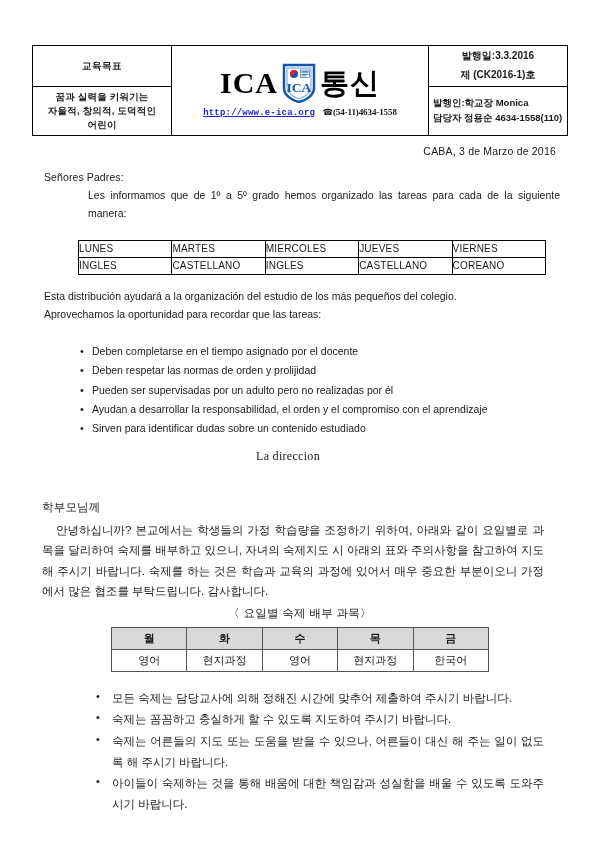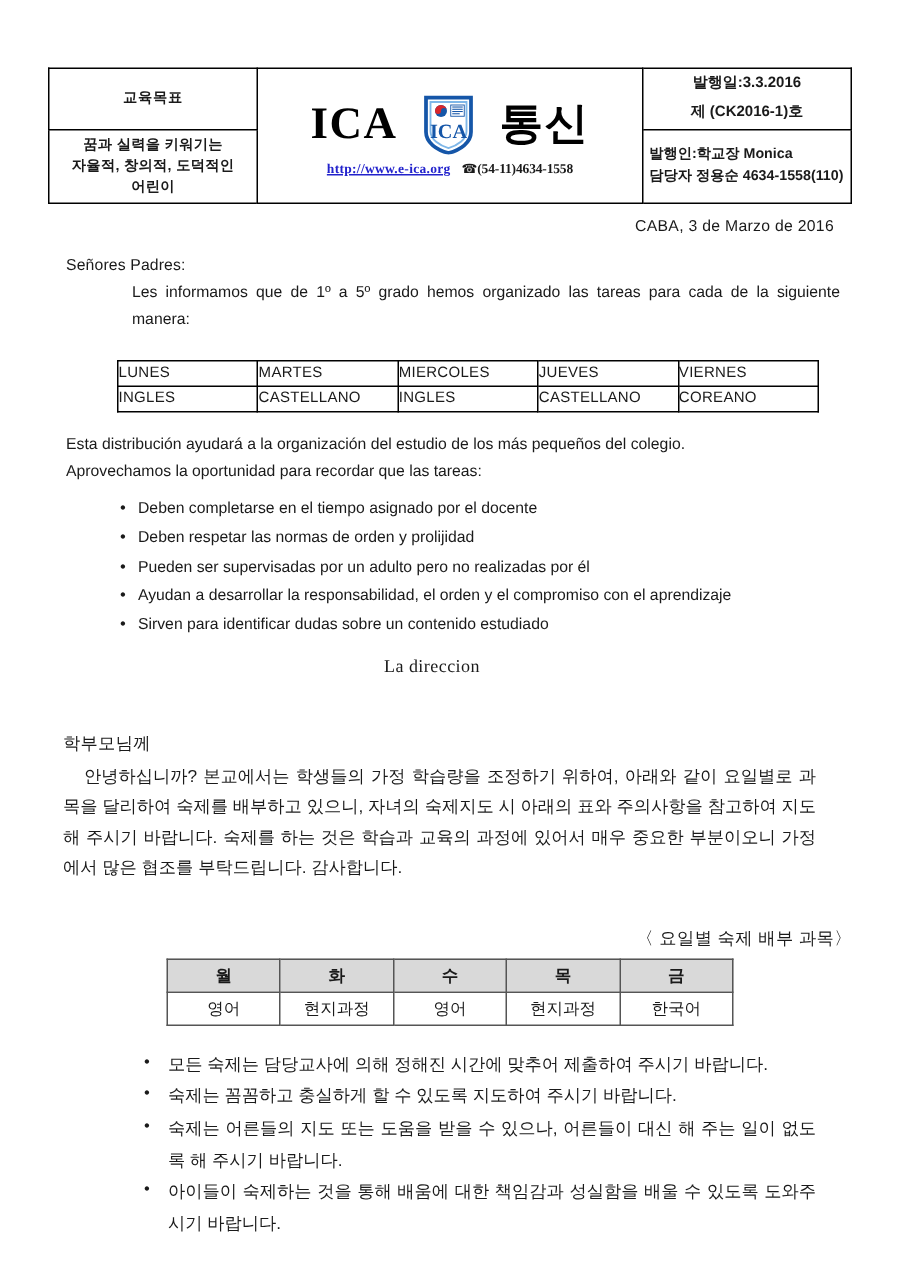--- a/index.html
+++ b/index.html
@@ -51,21 +51,21 @@
     letter-spacing: .2px;
   }
   .mh-center {
     text-align: center;
     padding: 2px 0 3px 0;
   }
   .mh-logo-row {
     display: flex;
     align-items: center;
     justify-content: center;
-    gap: 17px;
+    gap: 4px;
     height: 48px;
   }
   .wordmark-latin {
     font-family: "Liberation Serif", "DejaVu Serif", serif;
     font-size: 30px;
     font-weight: bold;
     letter-spacing: 1px;
     color: #000;
     line-height: 1;
   }
@@ -82,20 +82,21 @@
     font-family: "Liberation Serif", "DejaVu Serif", serif;
     font-size: 9px;
     font-weight: bold;
     padding-bottom: 3px;
     white-space: nowrap;
   }
   .mh-url {
     color: #2222cc;
     text-decoration: underline;
     letter-spacing: .2px;
+    font-family: Liberation Mono, monospace;
   }
   .mh-phone { margin-left: 5px; letter-spacing: -.1px; }
   .phone-glyph { font-family: "DejaVu Sans", sans-serif; font-size: 8.5px; }
 
   .mh-issue {
     text-align: center;
     font-size: 10px;
     font-weight: bold;
     line-height: 1.45;
     padding: 3px 1px 4px 1px;
@@ -143,21 +144,21 @@
     padding: 2.5px 0;
     letter-spacing: .2px;
   }
 
   .es-note {
     font-size: 10.5px;
     line-height: 1.75;
     margin: 12px 8px 0 12px;
   }
   ul.es-bullets {
-    margin: 6px 0 0 0;
+    margin: 18px 0 0 0;
     padding-left: 48px;
     list-style: none;
   }
   ul.es-bullets li {
     font-size: 10.5px;
     line-height: 1.85;
     position: relative;
     padding-left: 12px;
   }
   ul.es-bullets li::before {
@@ -189,23 +190,23 @@
   .ko-para {
     font-size: 11.5px;
     text-align: justify;
     text-justify: inter-word;
     line-height: 1.78;
     margin: 5px 24px 0 10px;
   }
   .ko-para .lead { padding-left: 14px; }
 
   .ko-table-title {
-    text-align: right;
+    text-align: center;
     font-size: 11.5px;
-    margin: 28px 0 0 0;
+    margin: 4px 0 0 0;
     letter-spacing: .3px;
   }
   .ko-table-wrap { margin: 6px auto 0 auto; width: 378px; }
   table.ko-days {
     width: 100%;
     border-collapse: collapse;
     table-layout: fixed;
     border: 1px solid #555;
   }
   table.ko-days th {

